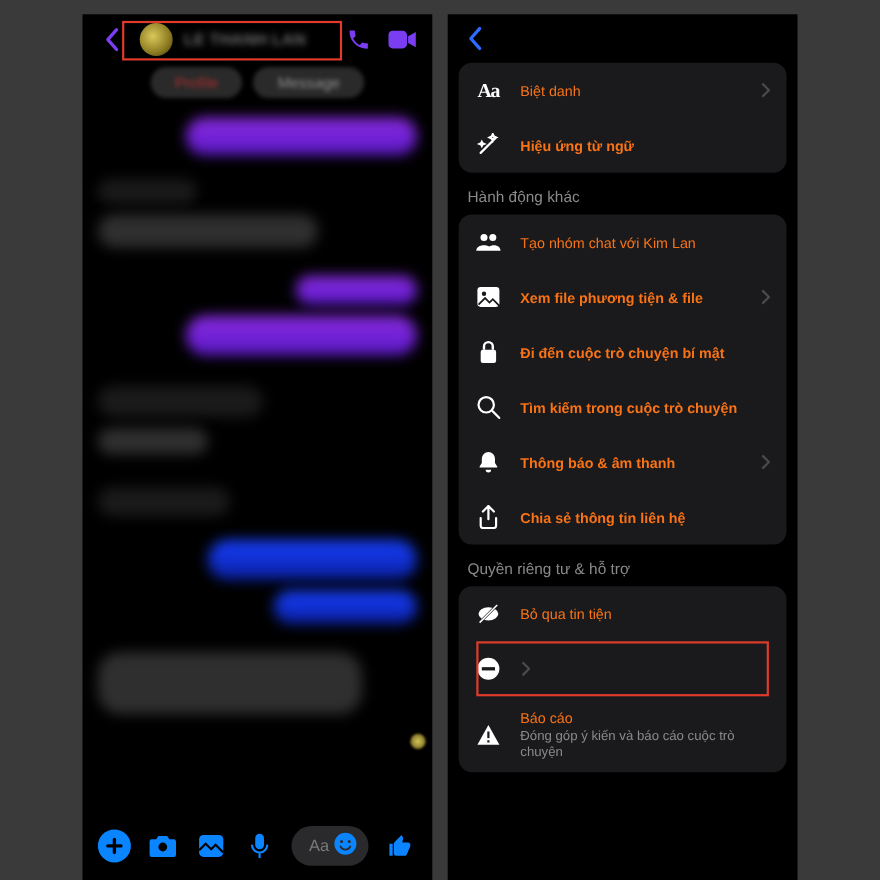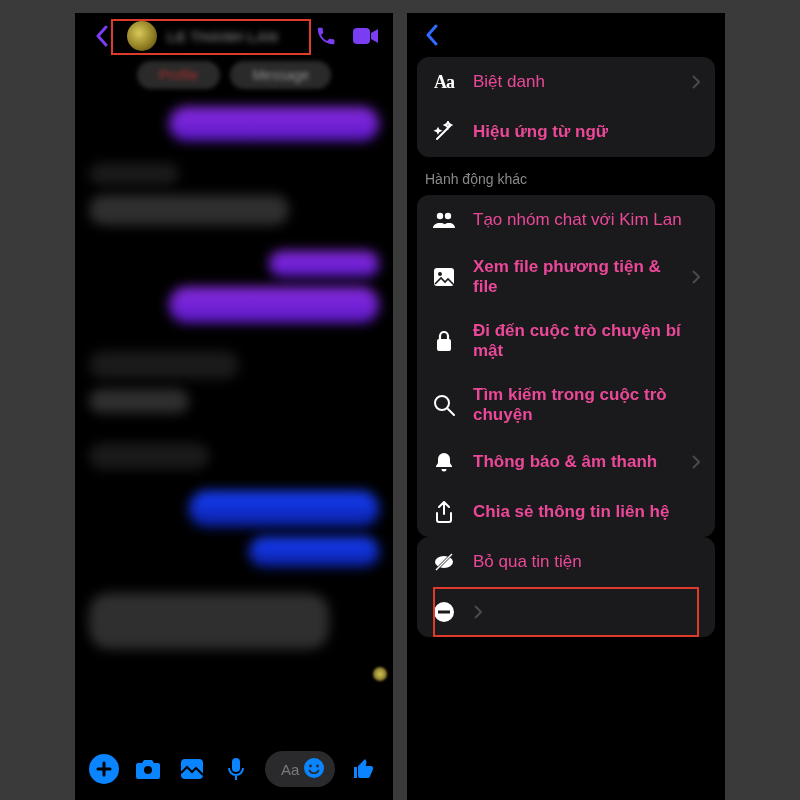--- a/index.html
+++ b/index.html
@@ -126,21 +126,21 @@
   }
   .row + .row { border-top:0;font-weight:bold; }
   .row-icon {
     width:26px; height:26px;
     display:flex; align-items:center; justify-content:center;
     flex-shrink:0;
   }
   .row-icon svg { fill:#fff; }
   .row-icon.stroke svg { fill:none; stroke:#fff; stroke-width:2; }
   .row-text { flex:1; }
-  .row-text .title { color:#ec4899; font-size:17px; }
+  .row-text .title { color:#f97316; font-size:13px; }
   .row-text .sub { color:#8a8a8a; font-size:12px; margin-top:2px; }
   .chev {
     width:10px; height:16px;
     display:flex; align-items:center; justify-content:center;
   }
   .chev svg { stroke:#4a4a4a; }
   .aa-icon {
     font-family: Georgia, serif;
     font-weight:600;
     font-size:18px; color:#fff;
@@ -356,20 +356,21 @@
             <svg width="20" height="22" viewBox="0 0 20 22">
                 <path d="M10 1v12M5 6l5-5 5 5M3 12v7a2 2 0 0 0 2 2h10a2 2 0 0 0 2-2v-7" stroke-linecap="round" stroke-linejoin="round"></path>
               </svg>
           </div>
           <div class="row-text">
               <div class="title">Chia sẻ thông tin liên hệ</div>
             </div>
         </div>
       </div>
 
+      <div class="section-label">Quyền riêng tư &amp; hỗ trợ</div>
       <div class="card" style="position:relative">
         <div class="row">
           <div class="row-icon">
             <svg width="22" height="22" viewBox="0 0 22 22">
                 <ellipse cx="11" cy="11" rx="9" ry="6"></ellipse>
                 <path d="M3 19L19 3" stroke="#1a1a1c" stroke-width="2.5"></path>
                 <path d="M3 19L19 3" stroke="#fff" stroke-width="1.4"></path>
               </svg>
           </div>
           <div class="row-text">
@@ -383,18 +384,31 @@
                 <rect x="5" y="9.5" width="12" height="3" fill="#1a1a1c"></rect>
               </svg>
           </div>
           <div class="chev">
               <svg width="8" height="14" viewBox="0 0 8 14" fill="none">
                 <path d="M1 1l6 6-6 6" stroke-width="2"></path>
               </svg>
             </div>
         </div>
         <div class="hl-block" style="top:50px"></div>
+        <div class="row">
+          <div class="row-icon">
+            <svg width="22" height="20" viewBox="0 0 22 20">
+                <path d="M11 1L21 19H1L11 1z"></path>
+                <rect x="10" y="7" width="2" height="6" fill="#1a1a1c"></rect>
+                <rect x="10" y="15" width="2" height="2" fill="#1a1a1c"></rect>
+              </svg>
+          </div>
+          <div class="row-text">
+            <div class="title">Báo cáo</div>
+            <div class="sub">Đóng góp ý kiến và báo cáo cuộc trò chuyện</div>
+          </div>
+        </div>
       </div>
 
     </div>
   </div>
 
 </div>
 
 </body></html>

